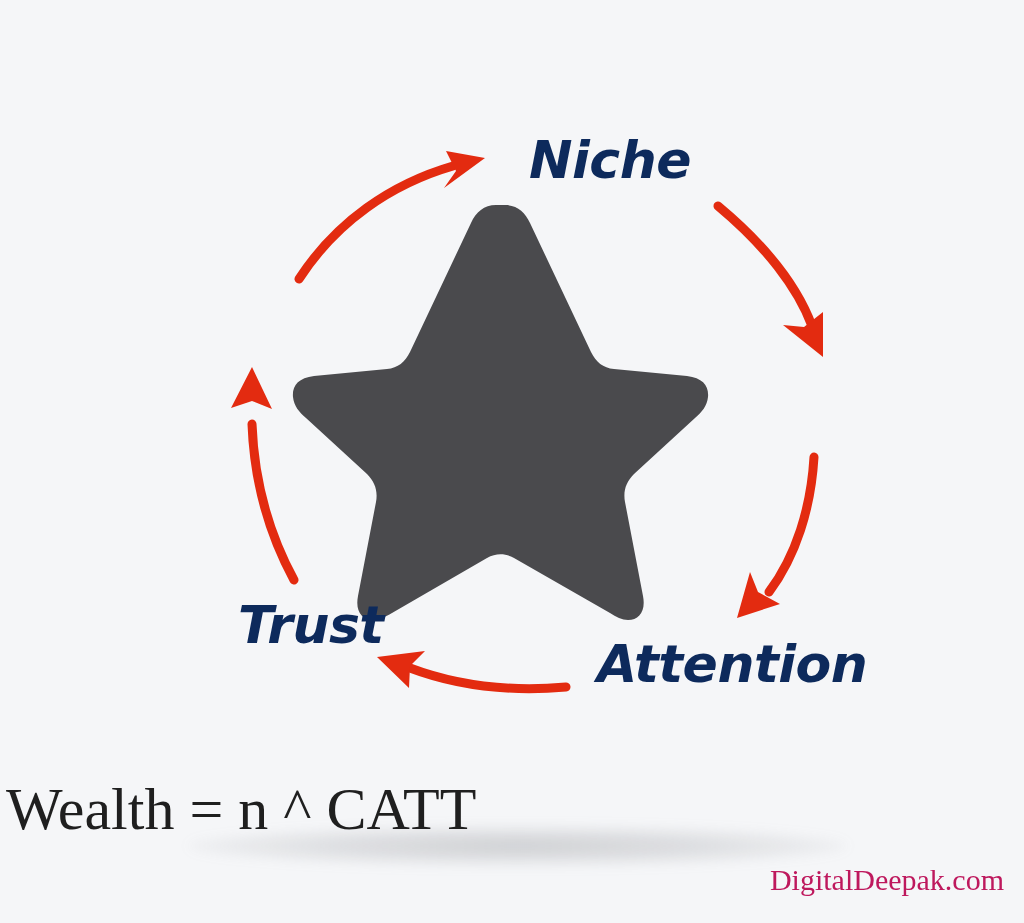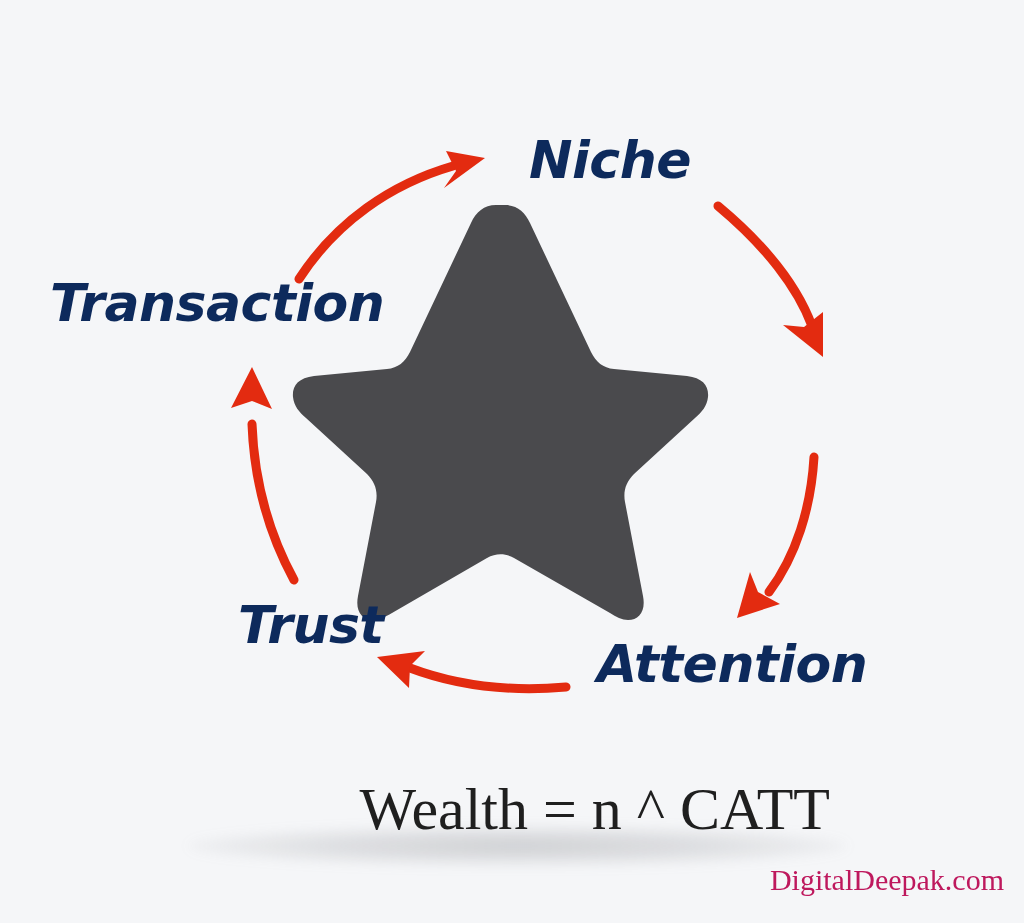--- a/index.html
+++ b/index.html
@@ -57,21 +57,21 @@
                 rgba(120,122,128,0.06) 68%,
                 rgba(120,122,128,0.0) 85%);
     filter: blur(6px);
     pointer-events: none;
   }
   #formula {
     position: absolute;
     left: 0;
     top: 779px;
     width: 824px;
-    text-align: right;
+    text-align: left;
     font-family: "Liberation Serif", "DejaVu Serif", serif;
     font-size: 60px;
     color: #1f1f1f;
     white-space: nowrap;
     line-height: 1;
     user-select: none;
   }
   #attribution {
     position: absolute;
     right: 26px;
@@ -151,20 +151,19 @@
     </g>
   </svg>
 
   <div class="cycle-label" id="label-niche">Niche</div>
 
 
   <div class="cycle-label" id="label-attention">Attention</div>
 
   <div class="cycle-label" id="label-trust">Trust</div>
 
-  <div class="cycle-label" id="label-transaction">Transaction</div>
 
   <div id="formula-shadow"></div>
   <div id="formula">Wealth = n ^ CATT</div>
 
   <div id="attribution">DigitalDeepak.com</div>
 
 </div>
 
 </body></html>

